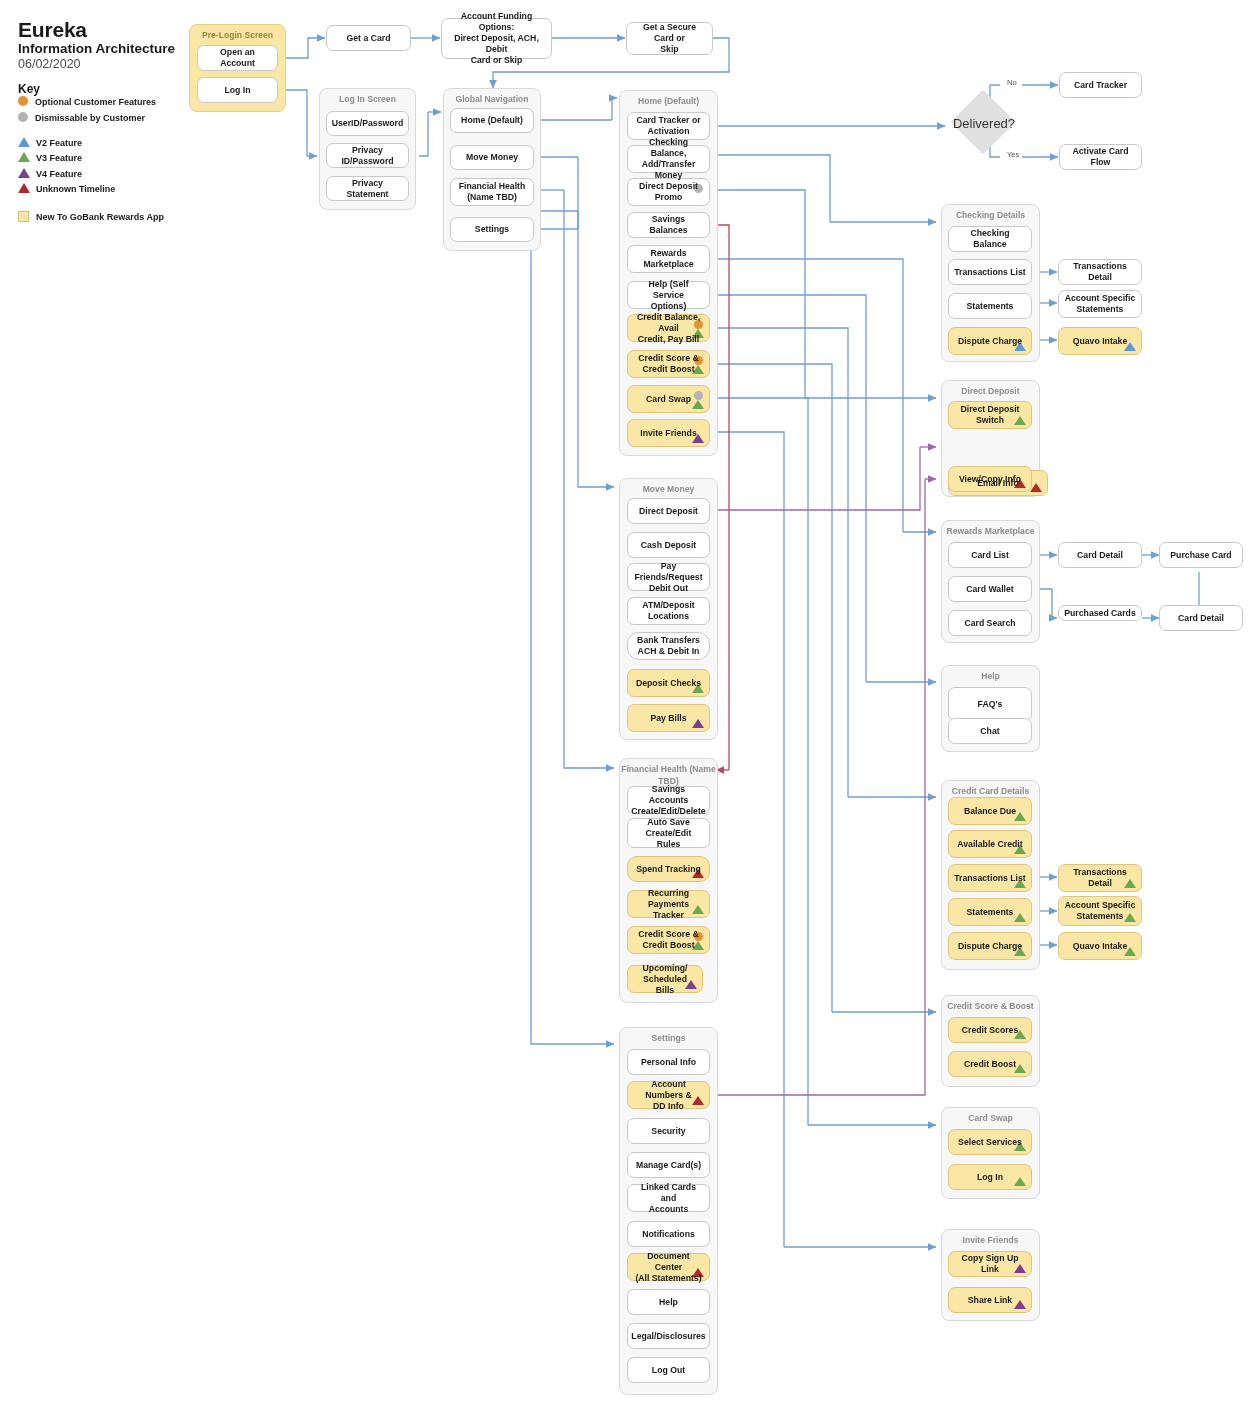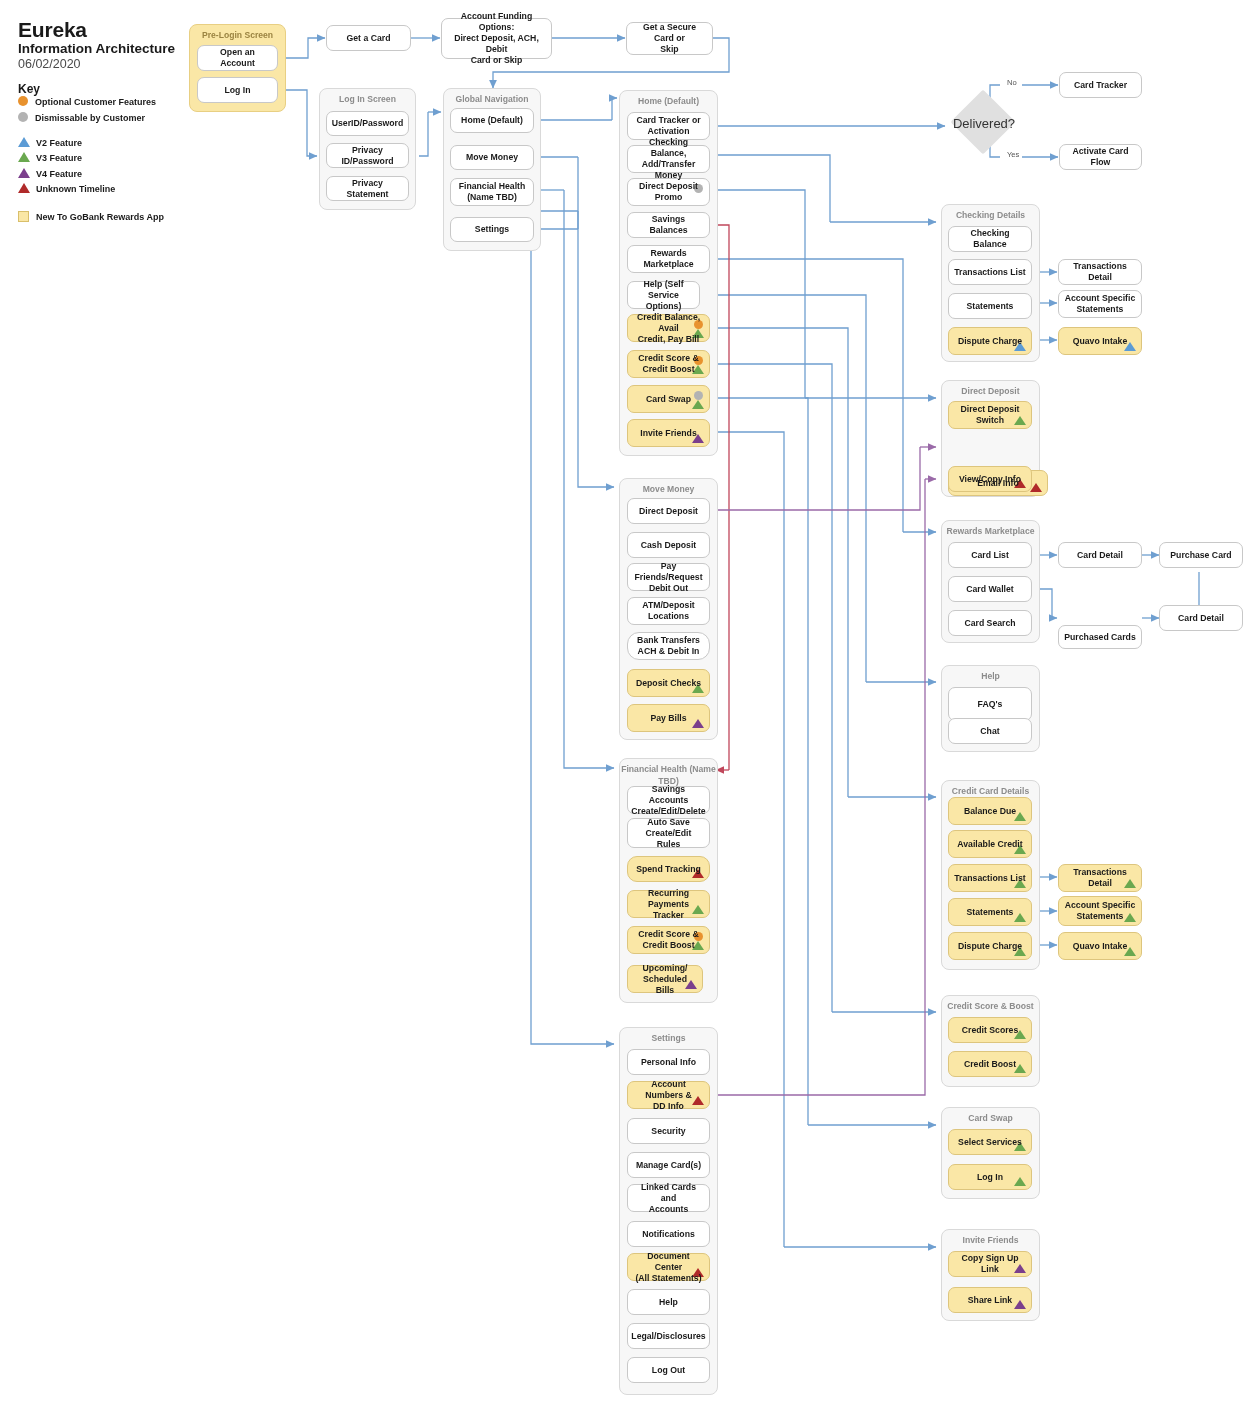--- a/index.html
+++ b/index.html
@@ -296,21 +296,21 @@
 Promo</span>
     <span class="b-dot grey"></span>
     </div>
   <div class="node" style="left:627px; top:212px; width:83px; height:26px;">
     <span class="lbl">Savings Balances</span>
     </div>
   <div class="node" style="left:627px; top:245px; width:83px; height:28px;">
     <span class="lbl">Rewards
 Marketplace</span>
     </div>
-  <div class="node" style="left:627px; top:281px; width:73px; height:28px;">
+  <div class="node" style="left:627px; top:281px; width:83px; height:28px;">
     <span class="lbl">Help (Self Service
 Options)</span>
     </div>
   <div class="node y" style="left:627px; top:314px; width:83px; height:28px;">
     <span class="lbl">Credit Balance, Avail
 Credit, Pay Bill</span>
     <span class="b-dot orange"></span>
     <span class="b-tri v3"></span>
     </div>
   <div class="node y" style="left:627px; top:350px; width:83px; height:28px;">
@@ -487,21 +487,21 @@
     </div>
   <div class="node" style="left:948px; top:610px; width:84px; height:26px;">
     <span class="lbl">Card Search</span>
     </div>
   <div class="node" style="left:1058px; top:542px; width:84px; height:26px;">
     <span class="lbl">Card Detail</span>
     </div>
   <div class="node" style="left:1159px; top:542px; width:84px; height:26px;">
     <span class="lbl">Purchase Card</span>
     </div>
-  <div class="node" style="left:1058px; top:605px; width:84px; height:24px;margin-top:20px;">
+  <div class="node" style="left:1058px; top:605px; width:84px; height:16px;">
     <span class="lbl">Purchased Cards</span>
     </div>
   <div class="node" style="left:1159px; top:605px; width:84px; height:26px;">
     <span class="lbl">Card Detail</span>
     </div>
 
   <div class="group" style="left:941px; top:665px; width:99px; height:87px;">
     <div class="group-title">Help</div>
   </div>
   <div class="node" style="left:948px; top:687px; width:84px; height:34px;">

